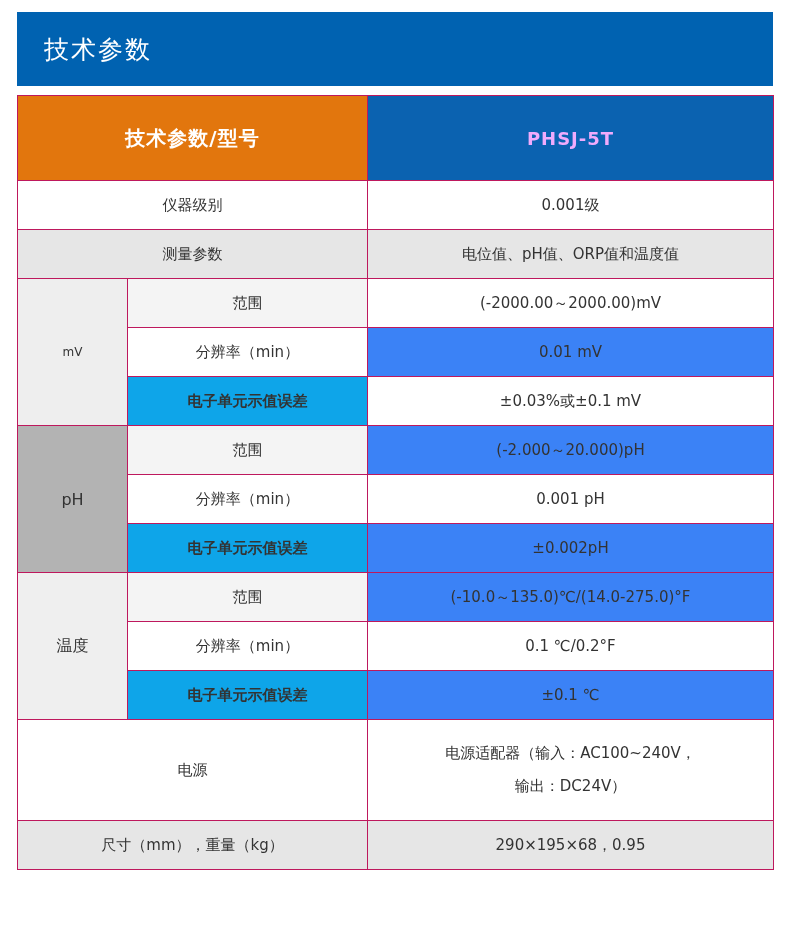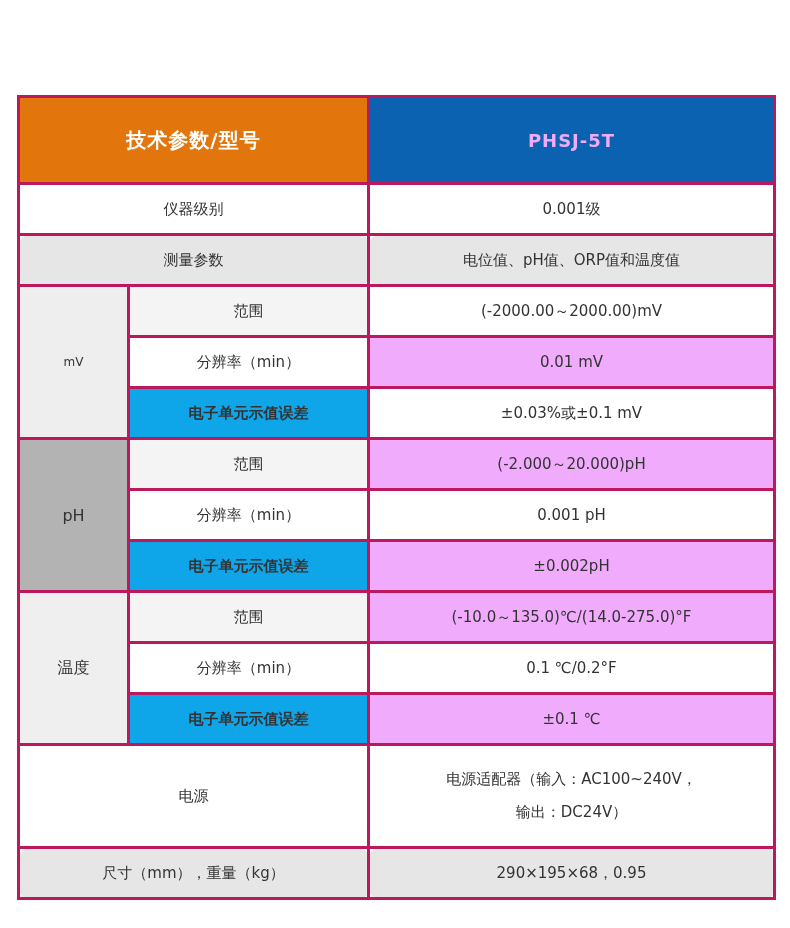--- a/index.html
+++ b/index.html
@@ -40,21 +40,21 @@
   
   .table {
     position: absolute;
     left: 17px;
     top: 95px;
     width: 756px;
     border-collapse: collapse;
     table-layout: fixed;
   }
   .table td, .table th {
-    border: 3px solid #be185d;
+    border: 1px solid #be185d;
     padding: 0;
     text-align: center;
     vertical-align: middle;
   }
   .hdr-left {
     background: #e2760d;
     color: #ffffff;
     font-size: 20px;
     height: 84px;
     letter-spacing: 1px;
@@ -70,44 +70,47 @@
     font-size: 15px;
     color: #333333;
     height: 48px;
   }
   .val {
     font-size: 15px;
     color: #333333;
     height: 48px;
   }
   .row-white { background: #ffffff; }
-  .row-gray  { background: #e6e6e6; border-radius: 10px; }
+  .row-gray  { background: #e6e6e6; }
   .grp-light { background: #eeeeee; font-size: 12px; }
   .grp-dark  { background: #b3b3b3; font-size: 16px; }
   .grp-light2{ background: #efefef; font-size: 16px; }
   .power-cell {
     font-size: 15px;
     line-height: 2.2;
     padding: 12px 10px;
   }
   .power-lbl {
     font-size: 15px;
   }
   .sub-a { background: #f4f4f4; }
   .sub-b { background: #ffffff; }
   .sub-c { background: #0ea5e9; font-weight: bold; }
   .v-a { background: #ffffff; }
-  .v-b { background: #f0abfc; }
+  .v-b { background: #3b82f6; }
   .v-c { background: #ffffff; }
 </style>
 </head>
 <body>
 
 <div class="page">
 
+  <div class="banner">
+    <div class="banner-title">技术参数</div>
+  </div>
 
   <table class="table">
     <colgroup>
       <col style="width:110px">
       <col style="width:240px">
       <col style="width:406px">
     </colgroup>
     <tbody>
 
       <tr>

